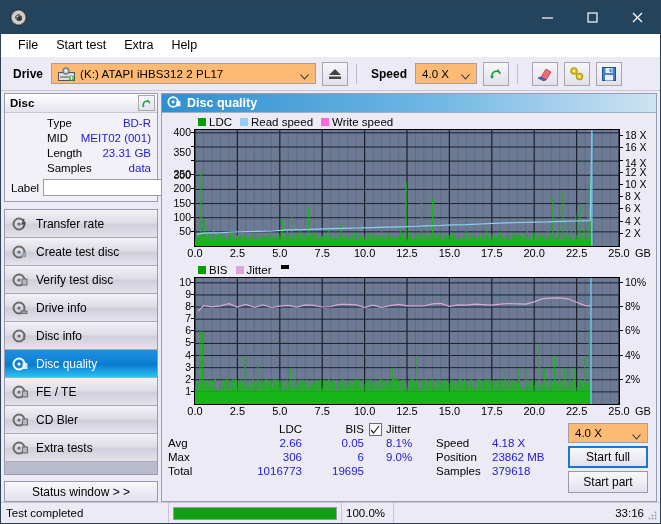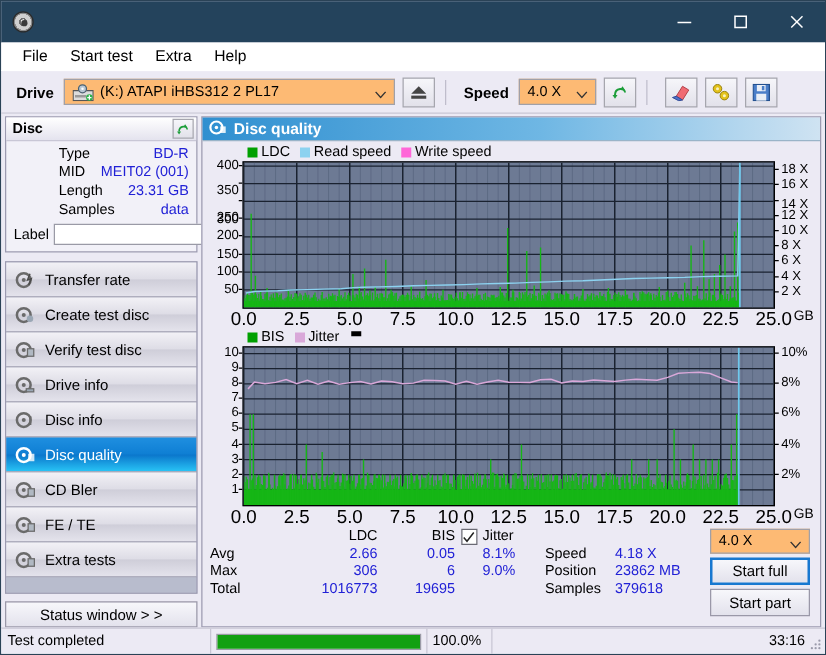--- a/index.html
+++ b/index.html
@@ -177,21 +177,21 @@
   .plotrow { display:flex; align-items:flex-start; }
   .yaxis { width:30px; position:relative; flex:none; }
   .yaxis .lab { position:absolute; right:3px; font-size:10.5px; transform:translateY(-50%); white-space:nowrap; }
   .yaxis .tick { position:absolute; right:0px; width:3px; height:1px; background:#000; }
   .yaxis2 { width:34px; position:relative; flex:none;}
   .yaxis2 .lab { position:absolute; left:5px; font-size:10.5px; transform:translateY(-50%); white-space:nowrap; }
   .yaxis2 .tick { position:absolute; left:0px; width:3px; height:1px; background:#000; }
 
   .plot { position:relative; border:1px solid #000; background:#6d7a94; overflow:hidden; flex:1;}
   .xaxis { position:relative; height:14px; }
-  .xaxis .lab { position:absolute; font-size:15px; transform:translateX(-50%); top:0;}
+  .xaxis .lab { position:absolute; font-size:11px; transform:translateX(-50%); top:0;}
   .xaxis .unit { position:absolute; font-size:11px; top:0; }
 
   
   .stats { flex:none; padding: 4px 6px 4px 6px; display:flex; font-size:11.5px; position:relative;}
   .stats .c1 { width:62px; }
   .stats .col { text-align:right; }
   .stats .hdr { color:#000; height:14px; }
   .stats .val { color:#2121d6; height:14px;}
   .stats .k { color:#000; height:14px;}
   .chk { width:13px;height:13px;border:1px solid #6a6a74;background:#fff;display:inline-flex;align-items:center;justify-content:center;}
@@ -425,31 +425,31 @@
           <span>Disc quality</span>
         </div>
         <div class="navitem">
           <span class="ico">
             <svg width="16" height="16" viewBox="0 0 16 16">
                 <circle cx="7" cy="8" r="5.5" fill="none" stroke="#6a6a6a" stroke-width="2"></circle>
                 <circle cx="7" cy="8" r="1.6" fill="#6a6a6a"></circle>
                 <rect x="10.5" y="7" width="5" height="6" fill="#b0b8c2" stroke="#6a6a6a"></rect>
               </svg>
           </span>
-          <span>CD Bler</span>
+          <span>FE / TE</span>
         </div>
         <div class="navitem">
           <span class="ico">
             <svg width="16" height="16" viewBox="0 0 16 16">
                 <circle cx="7" cy="8" r="5.5" fill="none" stroke="#6a6a6a" stroke-width="2"></circle>
                 <circle cx="7" cy="8" r="1.6" fill="#6a6a6a"></circle>
                 <rect x="10.5" y="7" width="5" height="6" fill="#b0b8c2" stroke="#6a6a6a"></rect>
               </svg>
           </span>
-          <span>FE / TE</span>
+          <span>CD Bler</span>
         </div>
         <div class="navitem">
           <span class="ico">
             <svg width="16" height="16" viewBox="0 0 16 16">
                 <circle cx="7" cy="8" r="5.5" fill="none" stroke="#6a6a6a" stroke-width="2"></circle>
                 <circle cx="7" cy="8" r="1.6" fill="#6a6a6a"></circle>
                 <rect x="10.5" y="7" width="5" height="6" fill="#b0b8c2" stroke="#6a6a6a"></rect>
               </svg>
           </span>
           <span>Extra tests</span>

